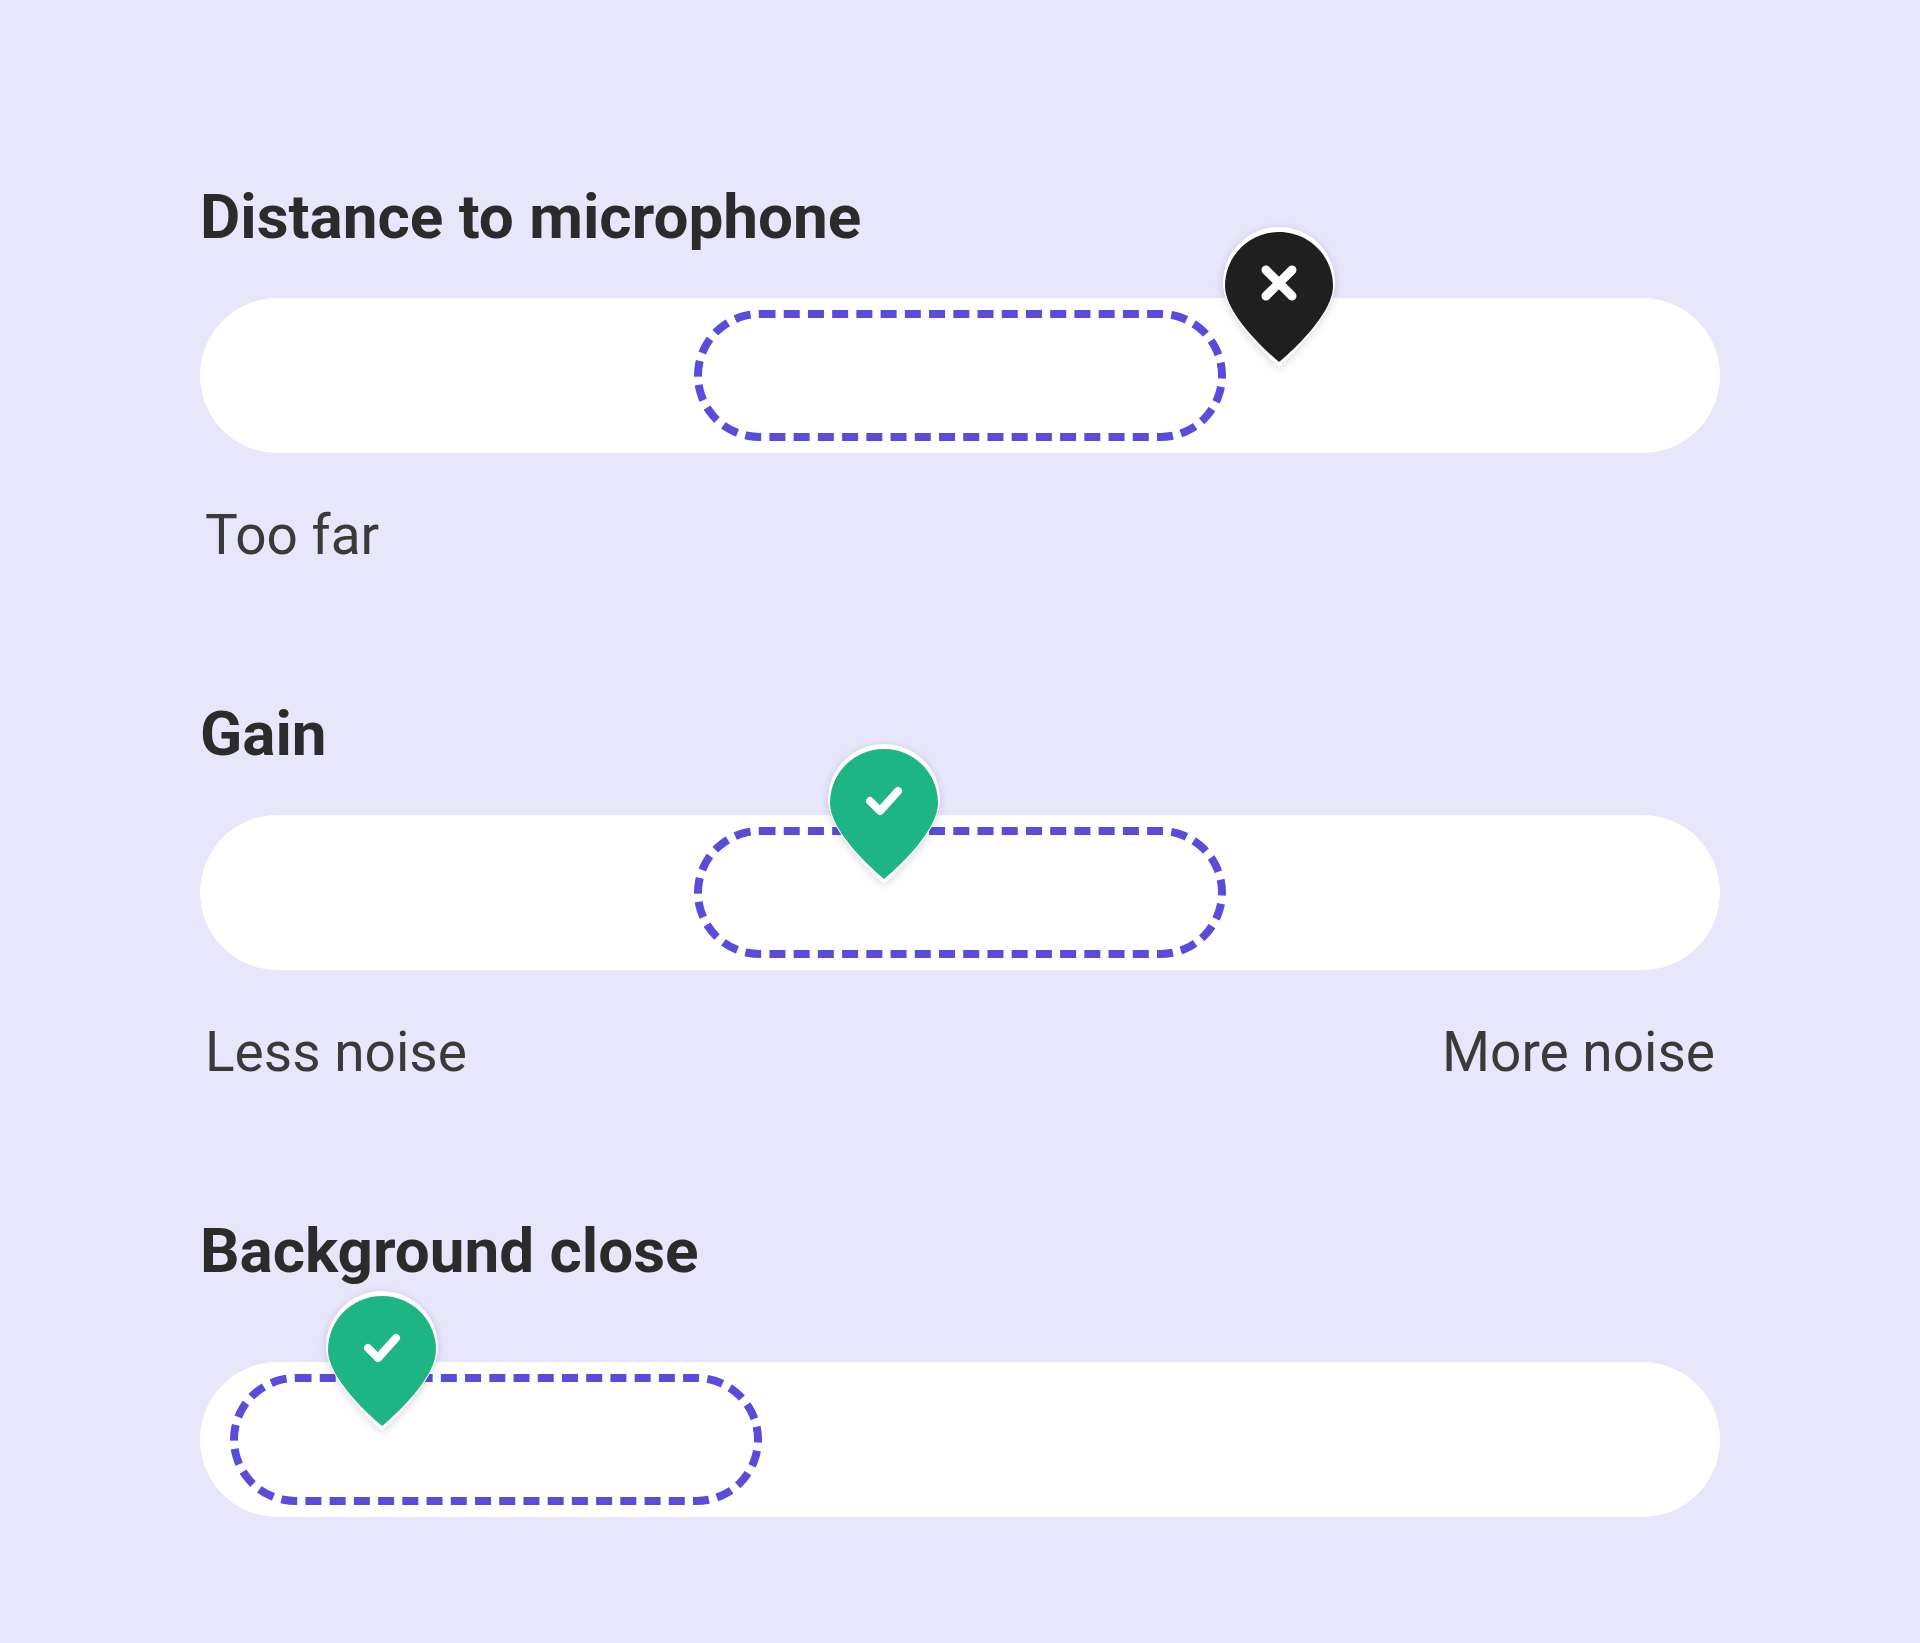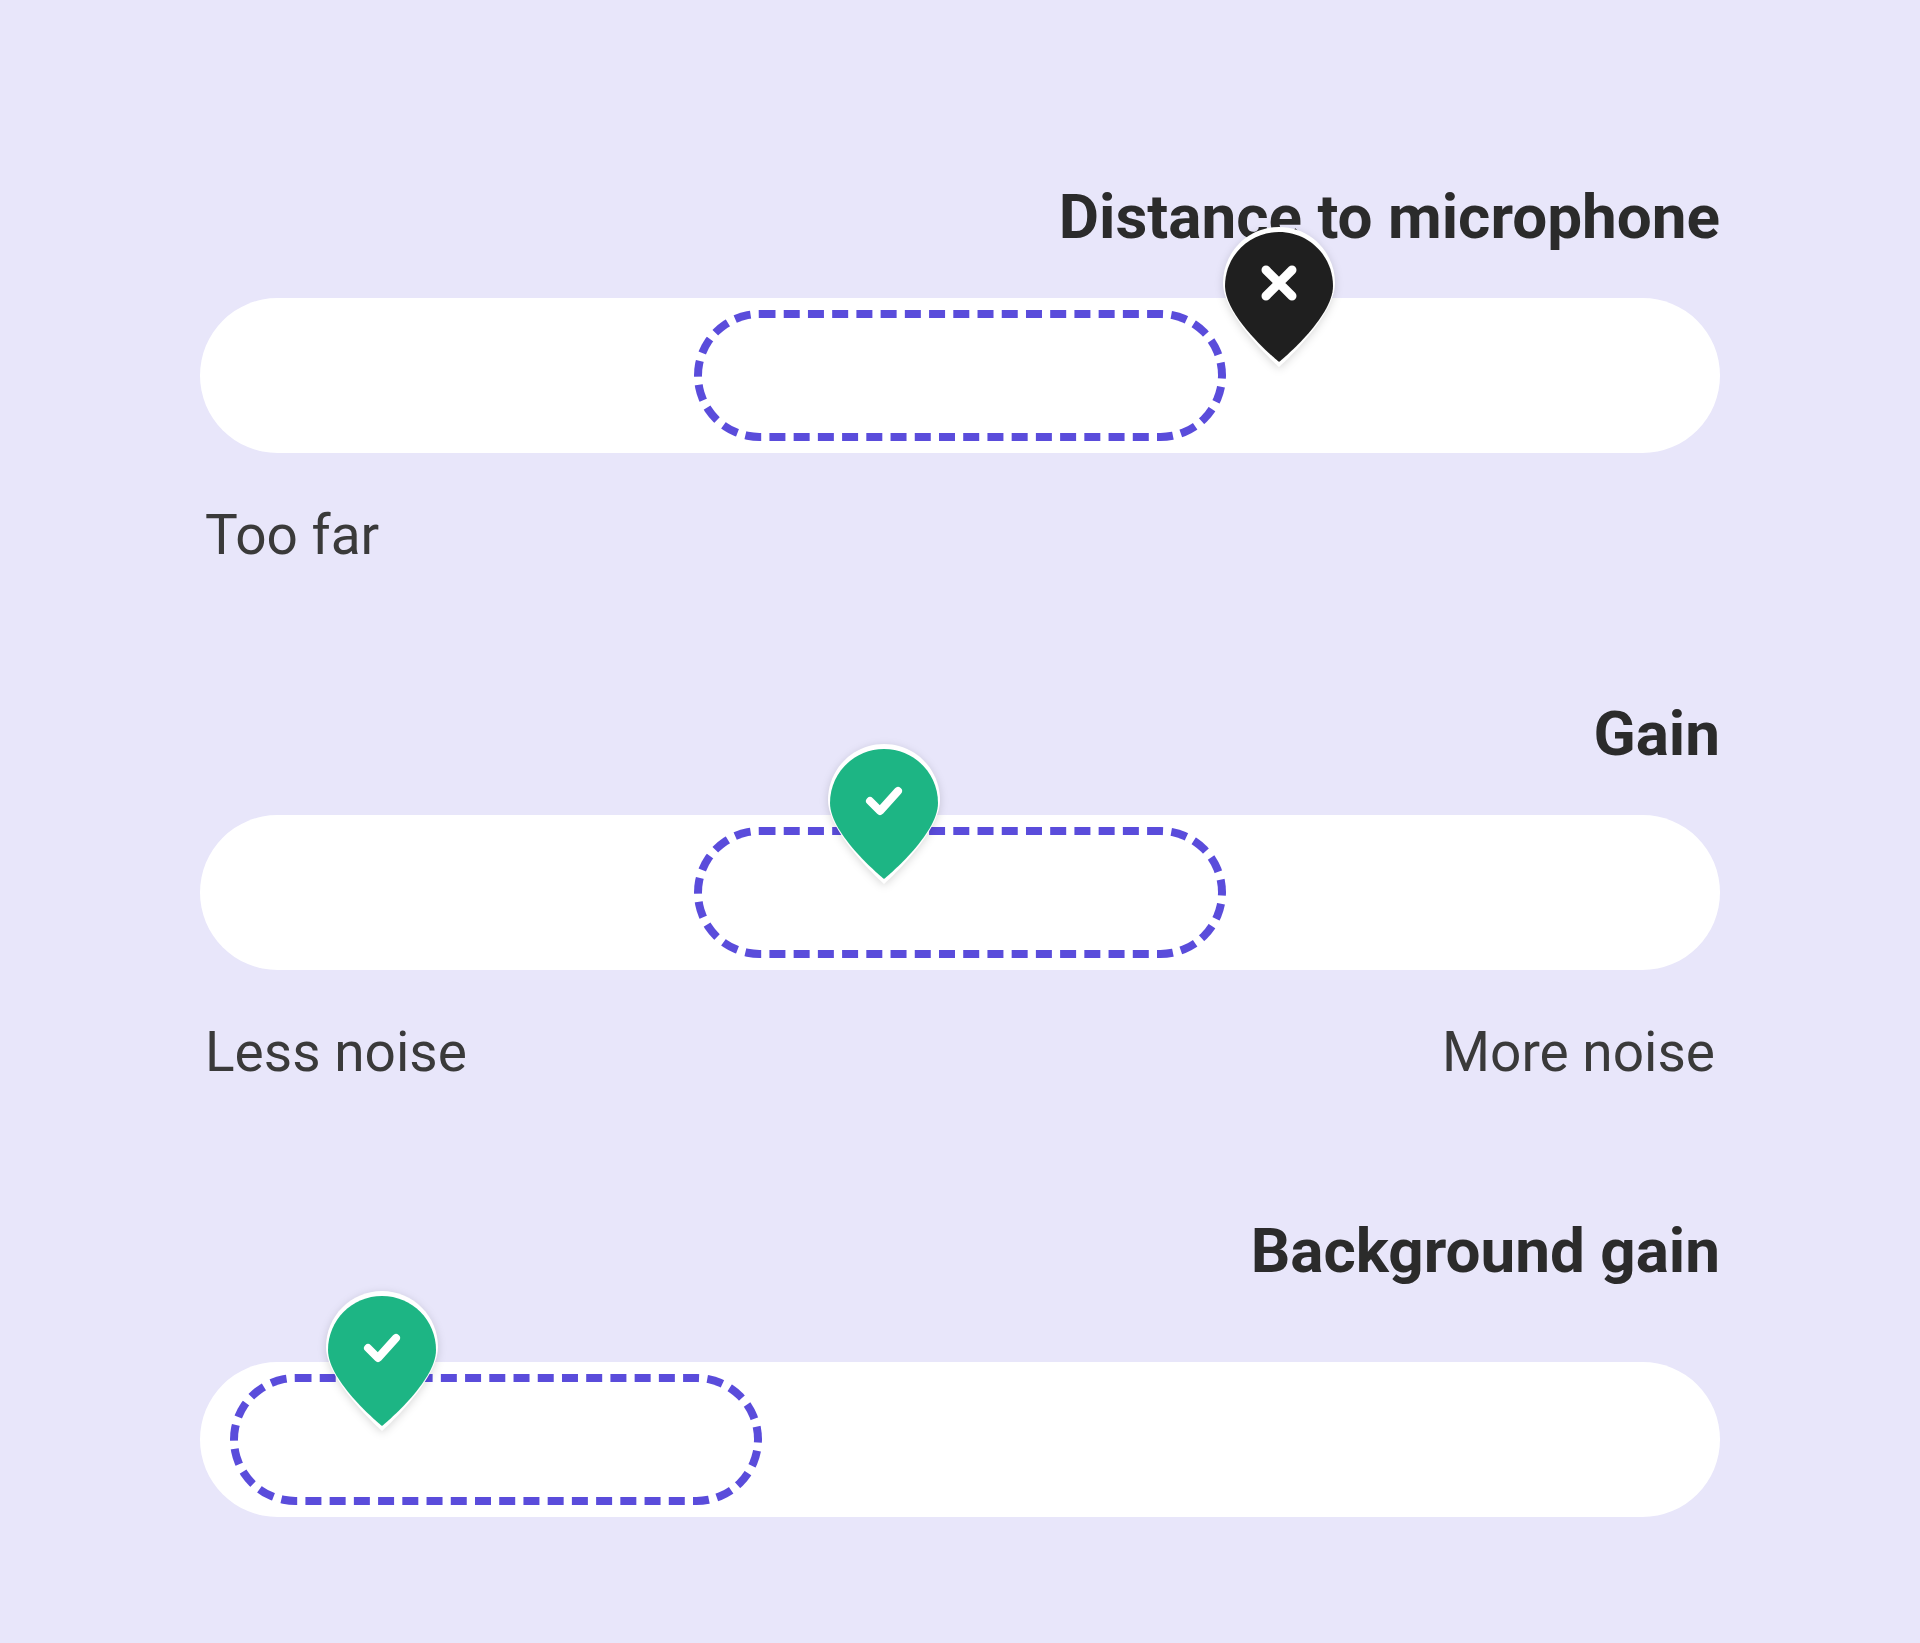--- a/index.html
+++ b/index.html
@@ -11,21 +11,20 @@
     body {
       font-family: -apple-system, BlinkMacSystemFont, "Segoe UI", Roboto, Helvetica, Arial, sans-serif;
       background: #e8e6fa;
       width: 1920px;
       height: 1643px;
       padding: 180px 200px 0 200px;
     }
     
     .container {
       width: 100%;
-      text-align: right;
     }
     
     .section {
       margin-bottom: 130px;
     }
     
     .section-title {
       font-size: 62px;
       font-weight: 700;
       color: #2b2b2b;
@@ -187,21 +186,21 @@
         </div>
       </div>
     </div>
     <div class="labels">
       <span>Less noise</span>
       <span>More noise</span>
     </div>
   </div>
 
   <div class="section section-noise">
-    <h2 class="section-title">Background gain</h2>
+    <h2 class="section-title">Background close</h2>
     <div class="slider-wrapper">
       <div class="slider-track">
         <div class="optimal-zone noise-zone"></div>
       </div>
       <div class="marker noise-marker">
         <div class="marker-pin">
           <svg class="marker-outline" width="118" height="140" viewBox="0 0 118 140">
             <path d="M59 0 C28 0 3 25 3 56 C3 90 59 140 59 140 C59 140 115 90 115 56 C115 25 90 0 59 0 Z" fill="#ffffff"></path>
           </svg>
           <svg class="marker-shape" width="108" height="130" viewBox="0 0 108 130">

